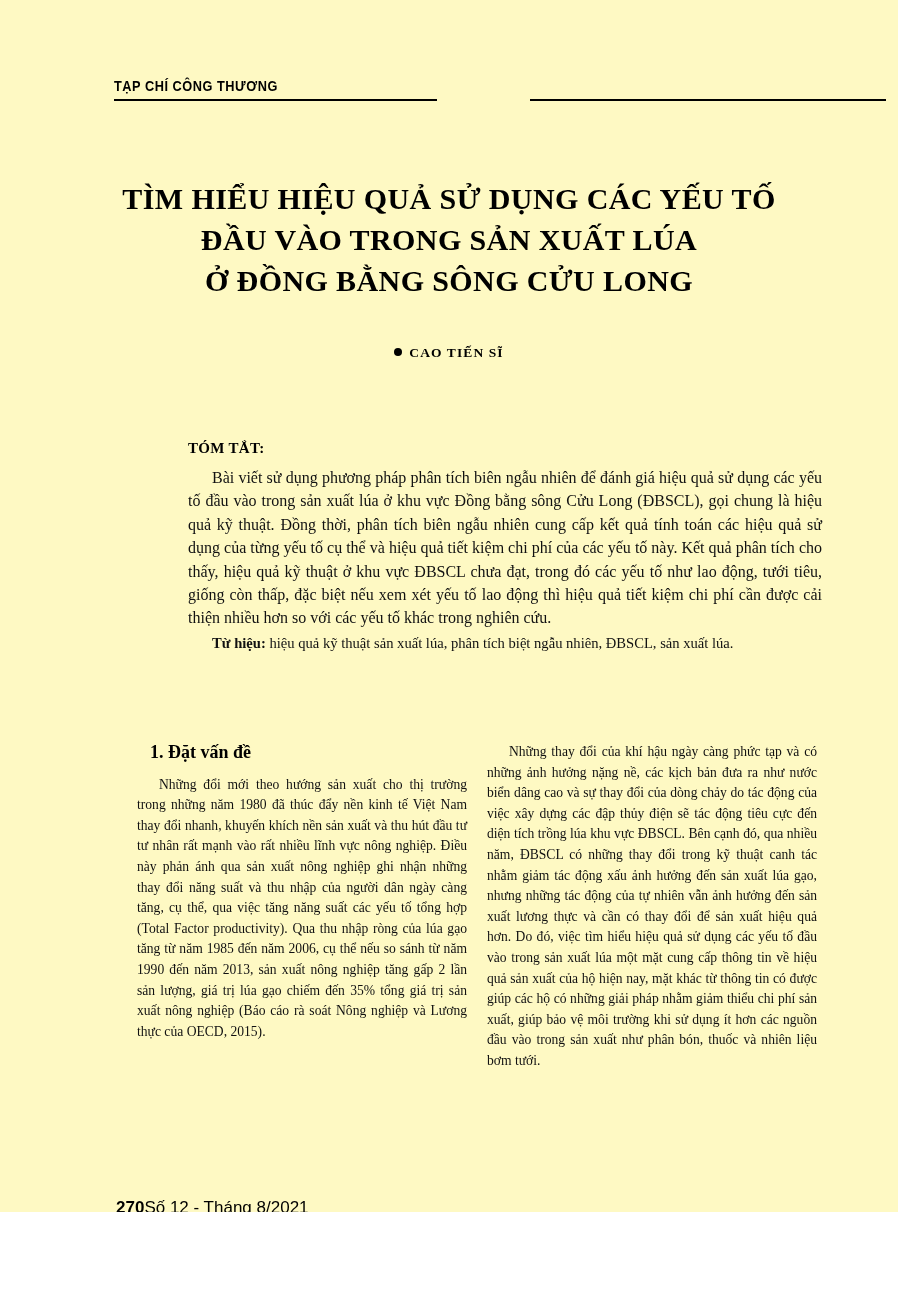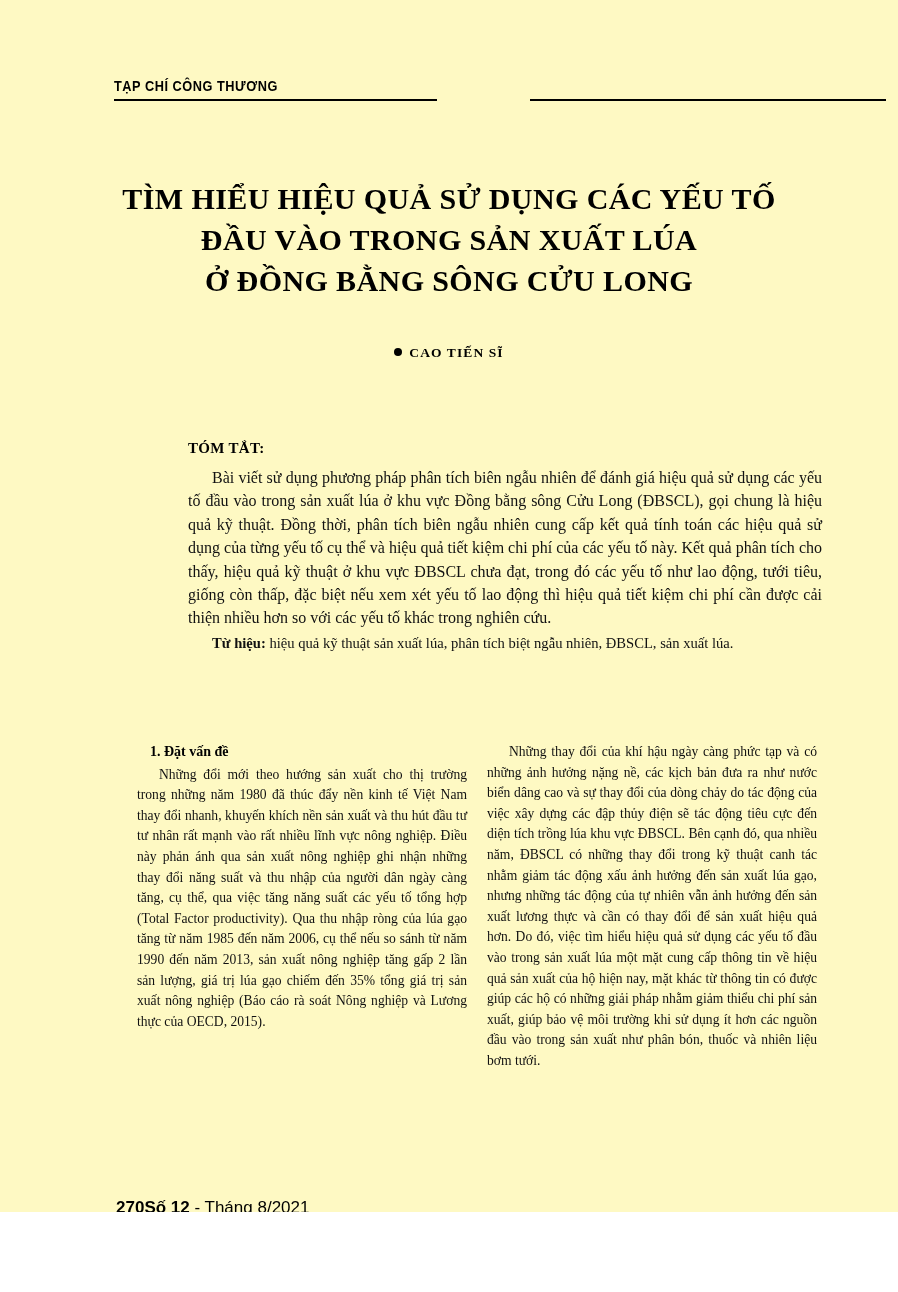--- a/index.html
+++ b/index.html
@@ -138,24 +138,24 @@
     font-size: 13.6px;
     line-height: 20.6px;
     text-align: justify;
     color: #111111;
   }
   .col-left  { left: 137px; }
   .col-right { left: 487px; }
 
   .section-heading {
     font-weight: bold;
-    font-size: 14px;
+    font-size: 18px;
     line-height: 20.6px;
     text-indent: 13px;
-    margin-bottom: 2px;
+    margin-bottom: 12px;
     color: #000000;
   }
   .col p {
     margin: 0;
     text-indent: 22px;
   }
   .col p.noindent {
     text-indent: 0;
   }
 
@@ -166,21 +166,21 @@
     top: 1198px;
     font-family: "Liberation Sans", "DejaVu Sans", sans-serif;
     font-size: 17px;
     color: #000000;
     white-space: nowrap;
   }
   .footer .page-no {
     font-weight: bold;
   }
   .footer .issue {
-    font-weight: bold;
+    font-weight: normal;
   }
   .footer .issue-rest {
     font-weight: normal;
   }
 </style>
 </head>
 <body>
 
 <div class="page">
 

